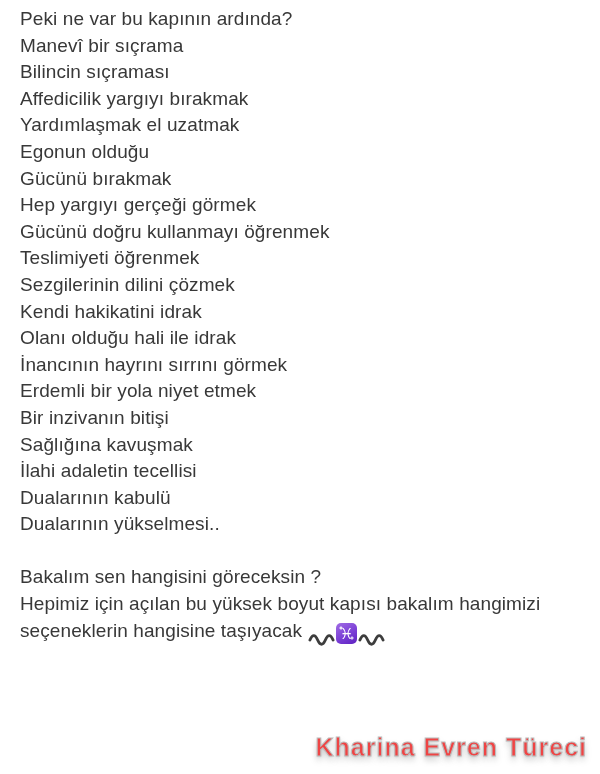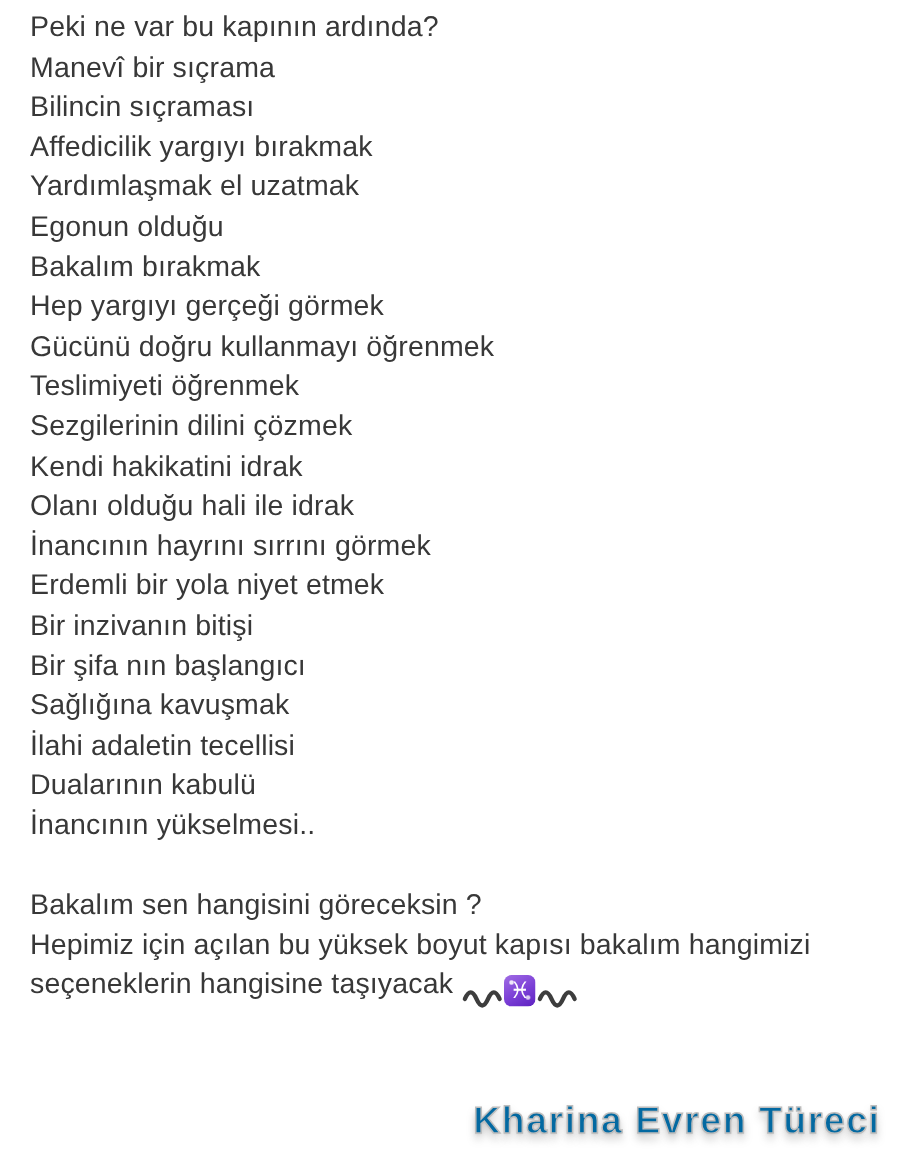--- a/index.html
+++ b/index.html
@@ -62,55 +62,54 @@
     line-height: 1;
     flex: 0 0 auto;
   }
   .watermark {
     position: absolute;
     top: 733px;
     right: 13px;
     font-size: 25px;
     font-weight: 600;
     letter-spacing: 1px;
-    color: #0369a1;
+    color: #ef4444;
     -webkit-text-stroke: 1px #bdbdbd;
     text-shadow:
       0 4px 6px rgba(110,110,110,0.40),
       0 1px 2px rgba(150,150,150,0.35);
     white-space: nowrap;
   }
 </style>
 </head>
 <body>
 
 <div class="content">
 
   <div class="poem-block">
       <div class="line">Peki ne var bu kapının ardında?</div>
       <div class="line">Manevî bir sıçrama</div>
       <div class="line">Bilincin sıçraması</div>
       <div class="line">Affedicilik yargıyı bırakmak</div>
       <div class="line">Yardımlaşmak el uzatmak</div>
       <div class="line">Egonun olduğu</div>
-      <div class="line">Bakalım bırakmak</div>
+      <div class="line">Gücünü bırakmak</div>
       <div class="line">Hep yargıyı gerçeği görmek</div>
       <div class="line">Gücünü doğru kullanmayı öğrenmek</div>
       <div class="line">Teslimiyeti öğrenmek</div>
       <div class="line">Sezgilerinin dilini çözmek</div>
       <div class="line">Kendi hakikatini idrak</div>
       <div class="line">Olanı olduğu hali ile idrak</div>
       <div class="line">İnancının hayrını sırrını görmek</div>
       <div class="line">Erdemli bir yola niyet etmek</div>
       <div class="line">Bir inzivanın bitişi</div>
-      <div class="line">Bir şifa nın başlangıcı</div>
       <div class="line">Sağlığına kavuşmak</div>
       <div class="line">İlahi adaletin tecellisi</div>
       <div class="line">Dualarının kabulü</div>
-      <div class="line">İnancının yükselmesi..</div>
+      <div class="line">Dualarının yükselmesi..</div>
     </div>
 
   <div class="closing-block">
 
     <div>
         <div class="line">Bakalım sen hangisini göreceksin ?</div>
         <div class="line">Hepimiz için açılan bu yüksek boyut kapısı bakalım hangimizi</div>
       </div>
 
     <div class="line last-line">

